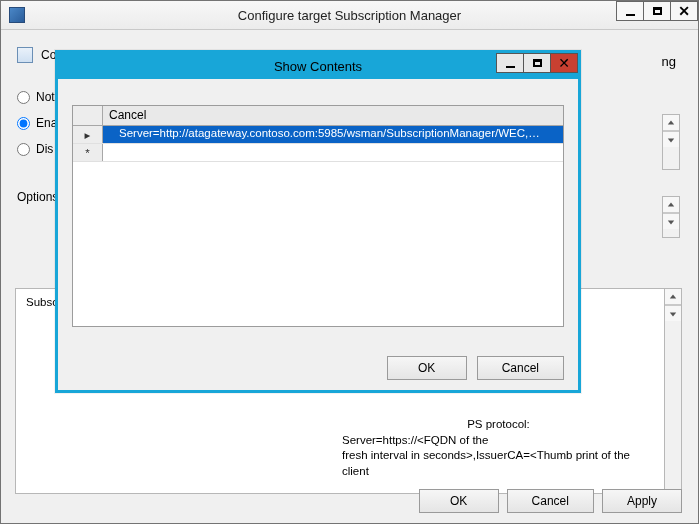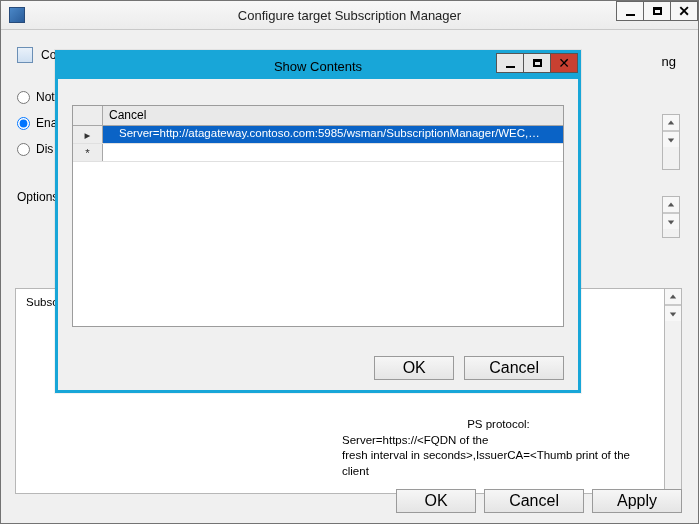--- a/index.html
+++ b/index.html
@@ -132,21 +132,21 @@
     right: 16px;
     bottom: 10px;
     display: flex;
     gap: 8px;
   }
   .btn {
     min-width: 80px;
     height: 24px;
     border: 1px solid #9a9a9a;
     background: linear-gradient(#f6f6f6,#e5e5e5);
-    font-size: 16px;
+    font-size: 12px;
     cursor: pointer;
     padding: 0 24px;
     display: inline-flex;
     align-items: center;
     justify-content: center;
   }
   
   .modal {
     position: absolute;
     left: 54px;

